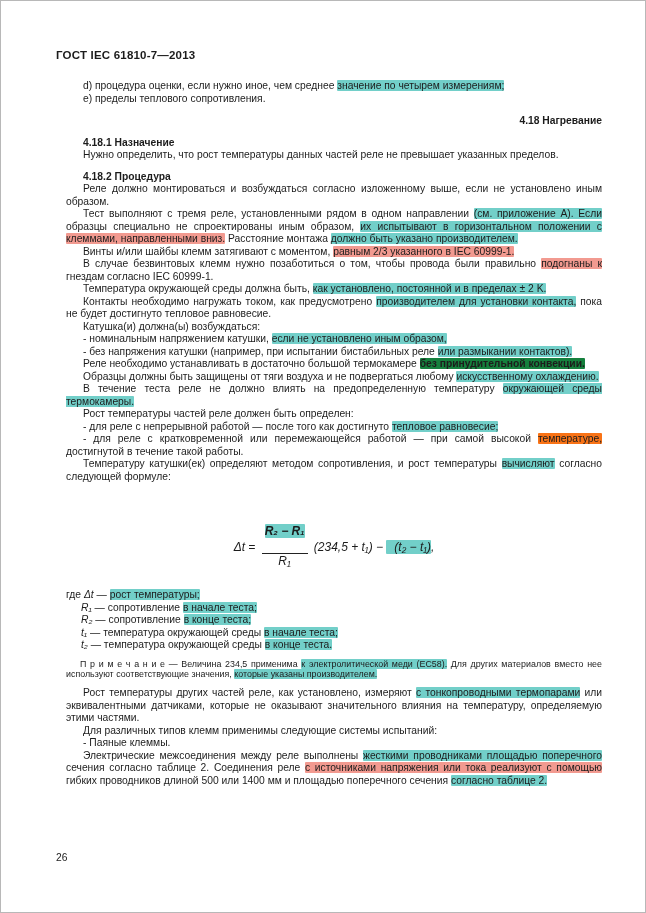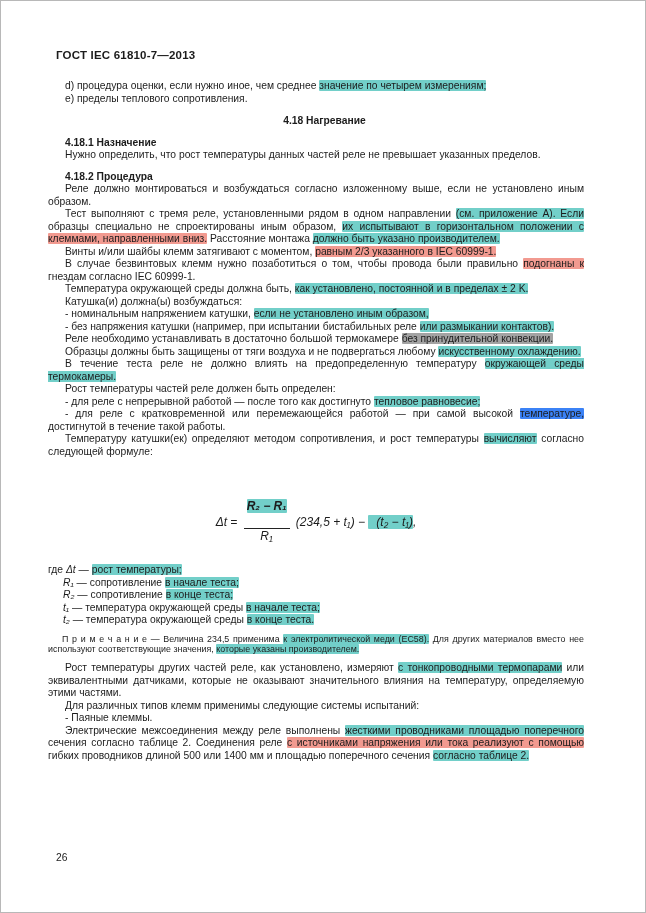--- a/index.html
+++ b/index.html
@@ -2,24 +2,24 @@
 <html><head>
 <meta charset="utf-8">
 <style>
   html,body{margin:0;padding:0;background:#ffffff;}
   .page{
     position:relative;width:646px;height:913px;box-sizing:border-box;
     background:#ffffff;border:1px solid #b8b8b8;overflow:hidden;
     font-family:"Liberation Sans",sans-serif;color:#1c1c1c;
   }
   .header{position:absolute;top:48px;left:55px;font-size:11.5px;font-weight:bold;letter-spacing:.2px;}
-  .body-text{position:absolute;top:79px;left:47px;width:536px;font-size:10.3px;line-height:12.5px;text-align:justify;}
+  .body-text{position:absolute;top:79px;left:65px;width:536px;font-size:10.3px;line-height:12.5px;text-align:justify;}
   .body-text p{margin:0;}
   p.p, p.li{text-indent:17px;}
-  p.h2{font-weight:bold;text-indent:17px;margin-top:10px;text-align:center;}
+  p.h2{font-weight:bold;text-indent:17px;margin-top:10px;text-align:right;}
   p.h3{font-weight:bold;text-indent:17px;margin-top:9px;text-align:left;}
   p.note{font-size:8.9px;line-height:10.9px;margin:7px 0;text-indent:14px;}
   p.where{padding-left:15px;text-align:left;}
   p.where-first{padding-left:0;text-align:left;margin-top:20px;}
   .it{font-style:italic;}
   .formula{
     text-align:center;font-style:italic;margin:44px 0 12px;text-indent:0;
     font-size:12px;
   }
   .frac{display:inline-block;vertical-align:middle;text-align:center;margin:0 3px;position:relative;top:-2px;}
@@ -38,29 +38,30 @@
       <p class="li"><span>е) пределы теплового сопротивления.</span></p>
       <p class="h2"><span>4.18 Нагревание</span></p>
       <p class="h3"><span>4.18.1 Назначение</span></p>
       <p class="p"><span>Нужно определить, что рост температуры данных частей реле не превышает указанных пределов.</span></p>
       <p class="h3"><span>4.18.2 Процедура</span></p>
       <p class="p"><span>Реле должно монтироваться и возбуждаться согласно изложенному выше, если не установлено иным образом.</span></p>
       <p class="p"><span>Тест выполняют с тремя реле, установленными рядом в одном направлении </span><span class="hl" style="background-color: rgb(114, 207, 201);">(см. приложение А). Если</span><span> образцы специально не спроектированы иным образом, </span><span class="hl" style="background-color: rgb(114, 207, 201);">их испытывают в горизонтальном положении с</span><span> </span><span class="hl" style="background-color: rgb(242, 154, 144);">клеммами, направленными вниз.</span><span> Расстояние монтажа </span><span class="hl" style="background-color: rgb(114, 207, 201);">должно быть указано производителем.</span></p>
       <p class="p"><span>Винты и/или шайбы клемм затягивают с моментом, </span><span class="hl" style="background-color: rgb(242, 154, 144);">равным 2/3 указанного в  IEC 60999-1.</span></p>
       <p class="p"><span>В случае безвинтовых клемм нужно позаботиться о том, чтобы провода были правильно </span><span class="hl" style="background-color: rgb(242, 154, 144);">подогнаны к</span><span> гнездам согласно IEC 60999-1.</span></p>
       <p class="p"><span>Температура окружающей среды должна быть, </span><span class="hl" style="background-color: rgb(114, 207, 201);">как установлено, постоянной и в пределах ± 2 K.</span></p>
+      <p class="p"><span>Контакты необходимо нагружать током, как предусмотрено </span><span class="hl" style="background-color: rgb(114, 207, 201);">производителем для установки контакта,</span><span> пока не будет достигнуто тепловое равновесие.</span></p>
       <p class="p"><span>Катушка(и) должна(ы) возбуждаться:</span></p>
       <p class="p"><span>- номинальным напряжением катушки, </span><span class="hl" style="background-color: rgb(114, 207, 201);">если не установлено иным образом,</span></p>
       <p class="p"><span>- без напряжения катушки (например, при испытании бистабильных реле </span><span class="hl" style="background-color: rgb(114, 207, 201);">или размыкании контактов).</span></p>
-      <p class="p"><span>Реле необходимо устанавливать в достаточно большой термокамере </span><span class="hl" style="background-color: #a3a3a3;">без принудительной конвекции.</span></p>
+      <p class="p"><span>Реле необходимо устанавливать в достаточно большой термокамере </span><span class="hl" style="background-color: #15803d; font-weight: bold;">без принудительной конвекции.</span></p>
       <p class="p"><span>Образцы должны быть защищены от тяги воздуха и не подвергаться любому </span><span class="hl" style="background-color: rgb(114, 207, 201);">искусственному охлаждению.</span></p>
       <p class="p"><span>В течение теста реле не должно влиять на предопределенную температуру </span><span class="hl" style="background-color: rgb(114, 207, 201);">окружающей среды термокамеры.</span></p>
       <p class="p"><span>Рост температуры частей реле должен быть определен:</span></p>
       <p class="p"><span>- для реле с непрерывной работой — после того как достигнуто </span><span class="hl" style="background-color: rgb(114, 207, 201);">тепловое равновесие;</span></p>
-      <p class="p"><span>- для реле с кратковременной или перемежающейся работой — при самой высокой </span><span class="hl" style="background-color: #3b82f6;">температуре,</span><span> достигнутой в течение такой работы.</span></p>
+      <p class="p"><span>- для реле с кратковременной или перемежающейся работой — при самой высокой </span><span class="hl" style="background-color: #f97316;">температуре,</span><span> достигнутой в течение такой работы.</span></p>
       <p class="p"><span>Температуру катушки(ек) определяют методом сопротивления, и рост температуры </span><span class="hl" style="background-color: rgb(114, 207, 201);">вычисляют</span><span> согласно следующей формуле:</span></p>
       <div class="formula"><span>Δt = </span><span class="frac"><span class="num"><span class="hl" style="background-color: rgb(114, 207, 201);">R₂ − R₁</span></span><span class="den"><span>R₁</span></span></span><span> (234,5 + t₁) − </span><span class="hl" style="background-color: rgb(114, 207, 201); padding-left: 8px;">(t₂ − t₁)</span><span>,</span></div>
       <p class="where-first"><span>где </span><span class="it">Δt</span><span>  —  </span><span class="hl" style="background-color: rgb(114, 207, 201);">рост температуры;</span></p>
       <p class="where"><span class="it">R₁</span><span>  —  сопротивление </span><span class="hl" style="background-color: rgb(114, 207, 201);">в начале теста;</span></p>
       <p class="where"><span class="it">R₂</span><span>  —  сопротивление </span><span class="hl" style="background-color: rgb(114, 207, 201);">в конце теста;</span></p>
       <p class="where"><span class="it">t₁</span><span>  —  температура окружающей среды </span><span class="hl" style="background-color: rgb(114, 207, 201);">в начале теста;</span></p>
       <p class="where"><span class="it">t₂</span><span>  —  температура окружающей среды </span><span class="hl" style="background-color: rgb(114, 207, 201);">в конце теста.</span></p>
       <p class="note"><span>П р и м е ч а н и е — Величина 234,5 применима </span><span class="hl" style="background-color: rgb(114, 207, 201);">к электролитической меди (ЕС58).</span><span> Для других материалов вместо нее используют соответствующие значения, </span><span class="hl" style="background-color: rgb(114, 207, 201);">которые указаны производителем.</span></p>
       <p class="p"><span>Рост температуры других частей реле, как установлено, измеряют </span><span class="hl" style="background-color: rgb(114, 207, 201);">с тонкопроводными термопарами</span><span> или эквивалентными датчиками, которые не оказывают значительного влияния на температуру, определяемую этими частями.</span></p>
       <p class="p"><span>Для различных типов клемм применимы следующие системы испытаний:</span></p>

